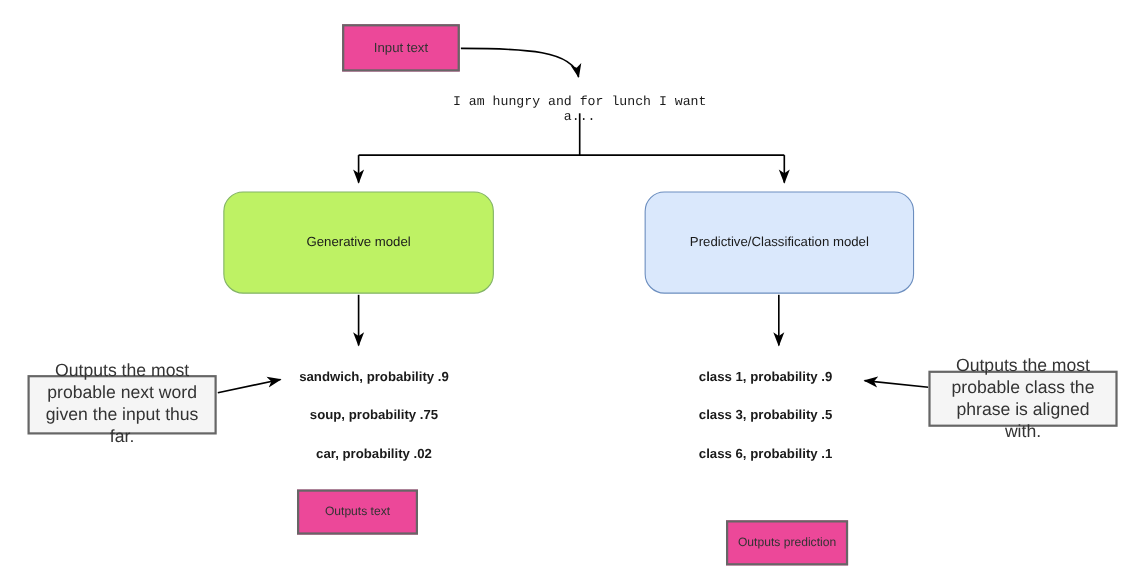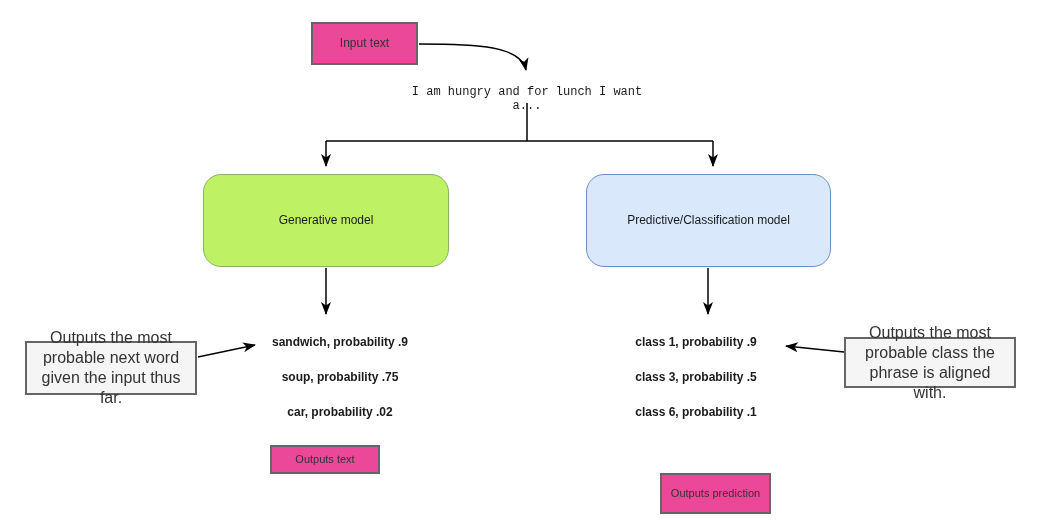--- a/index.html
+++ b/index.html
@@ -107,21 +107,21 @@
   </div>
 
   <div class="box note-box" style="left:25px;top:341px;width:172px;height:54px;">
     <span>Outputs the most probable next word given the input thus far.</span>
   </div>
 
   <div class="box note-box" style="left:844px;top:337px;width:172px;height:51px;">
     <span>Outputs the most probable class the phrase is aligned with.</span>
   </div>
 
-  <div class="box plain-box" style="left:270px;top:445px;width:110px;height:29px;font-size:11px;">
+  <div class="box plain-box" style="left:270px;top:445px;width:110px;height:41px;font-size:11px;">
     <span>Outputs text</span>
   </div>
 
   <div class="box plain-box" style="left:660px;top:445px;width:111px;height:41px;font-size:11px;margin-top:28px;">
     <span>Outputs prediction</span>
   </div>
 
 </div>
 
 </body></html>

